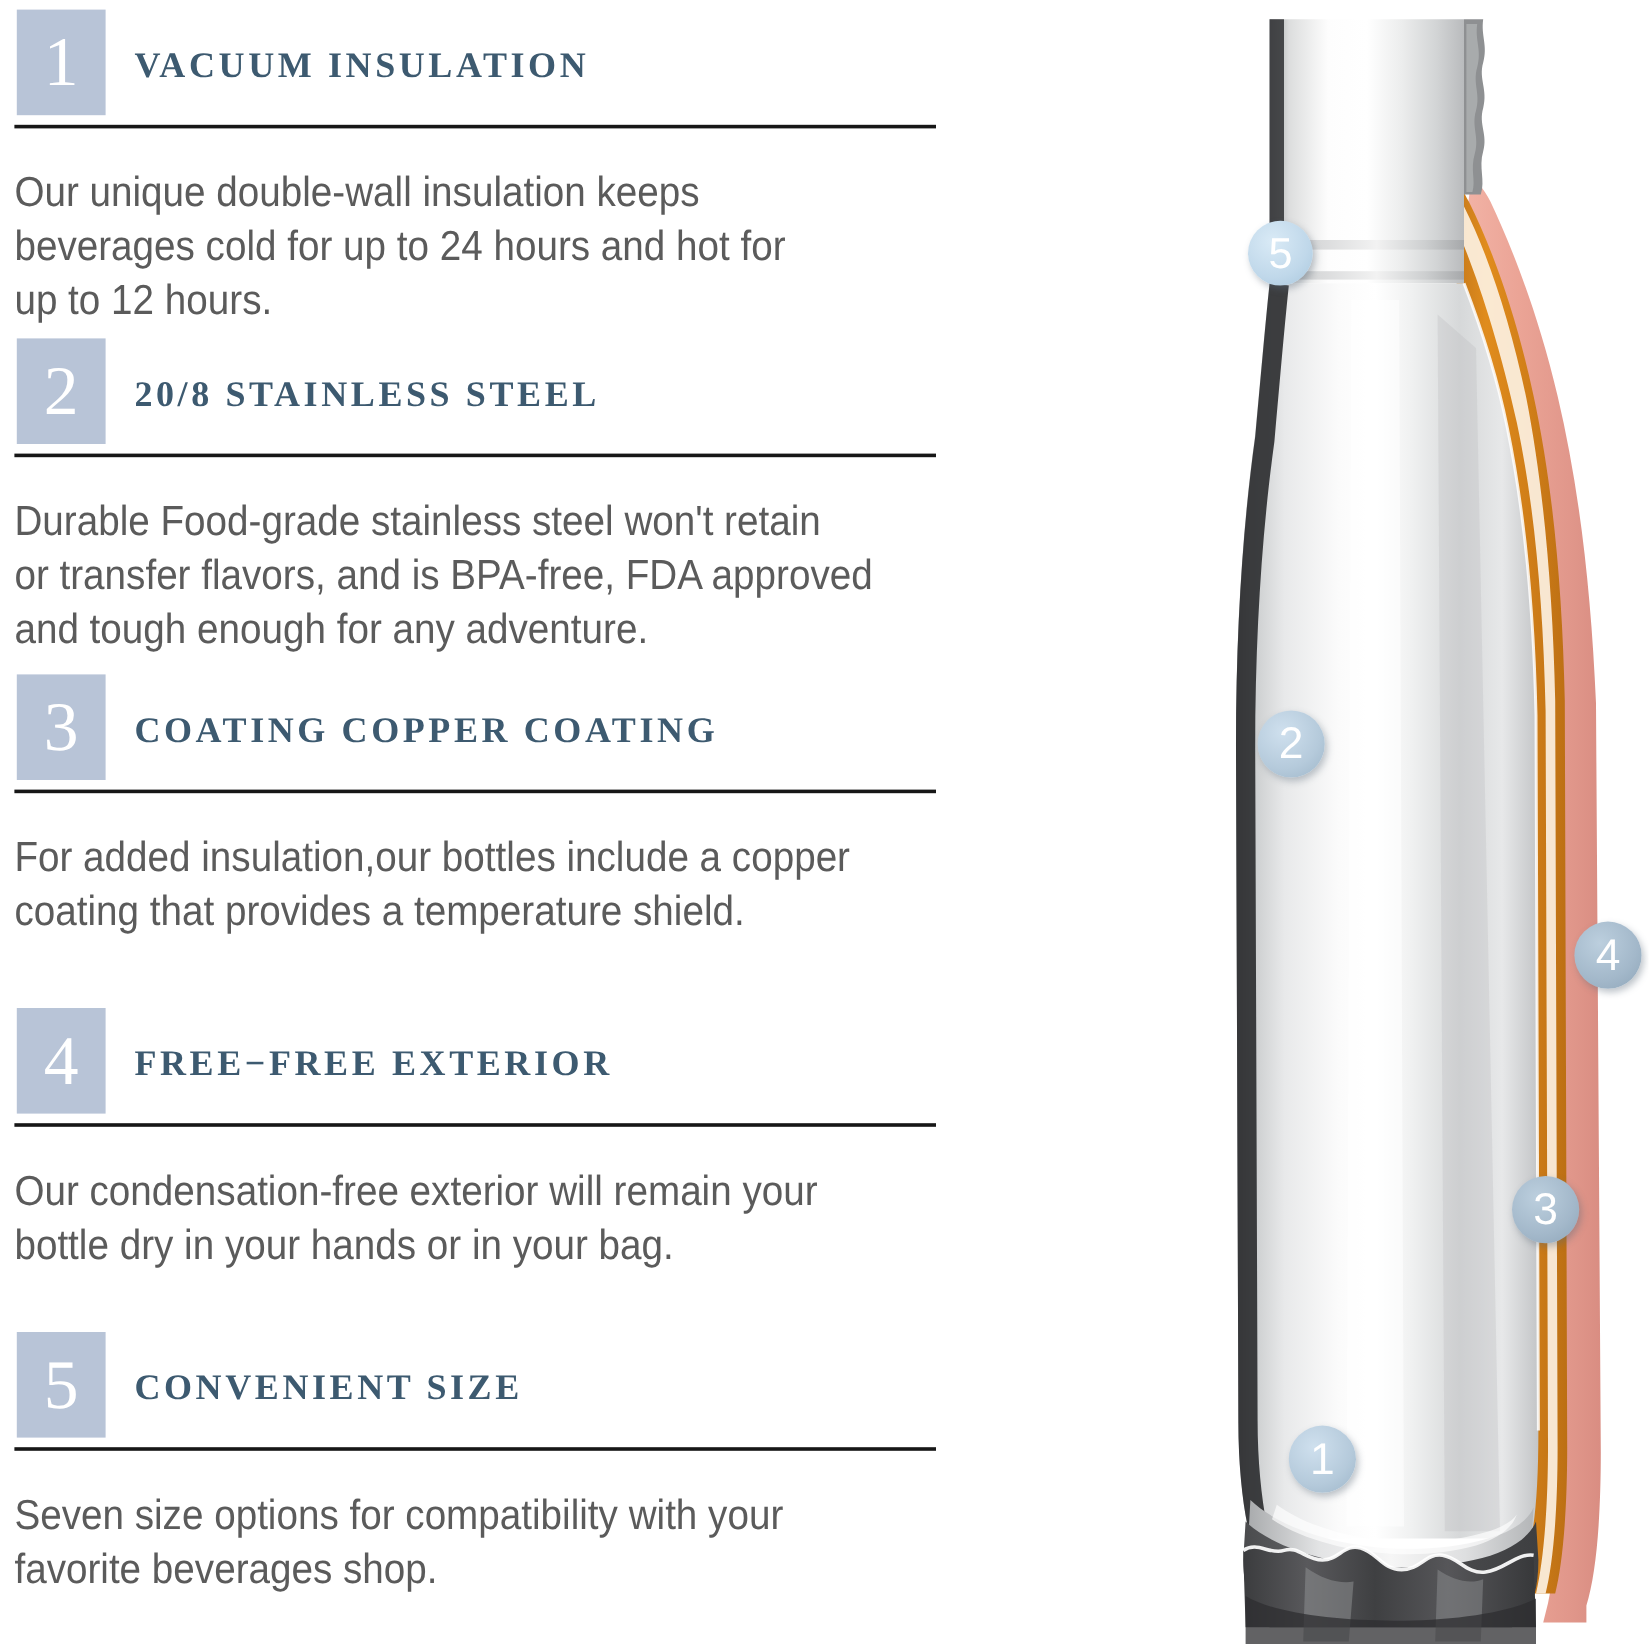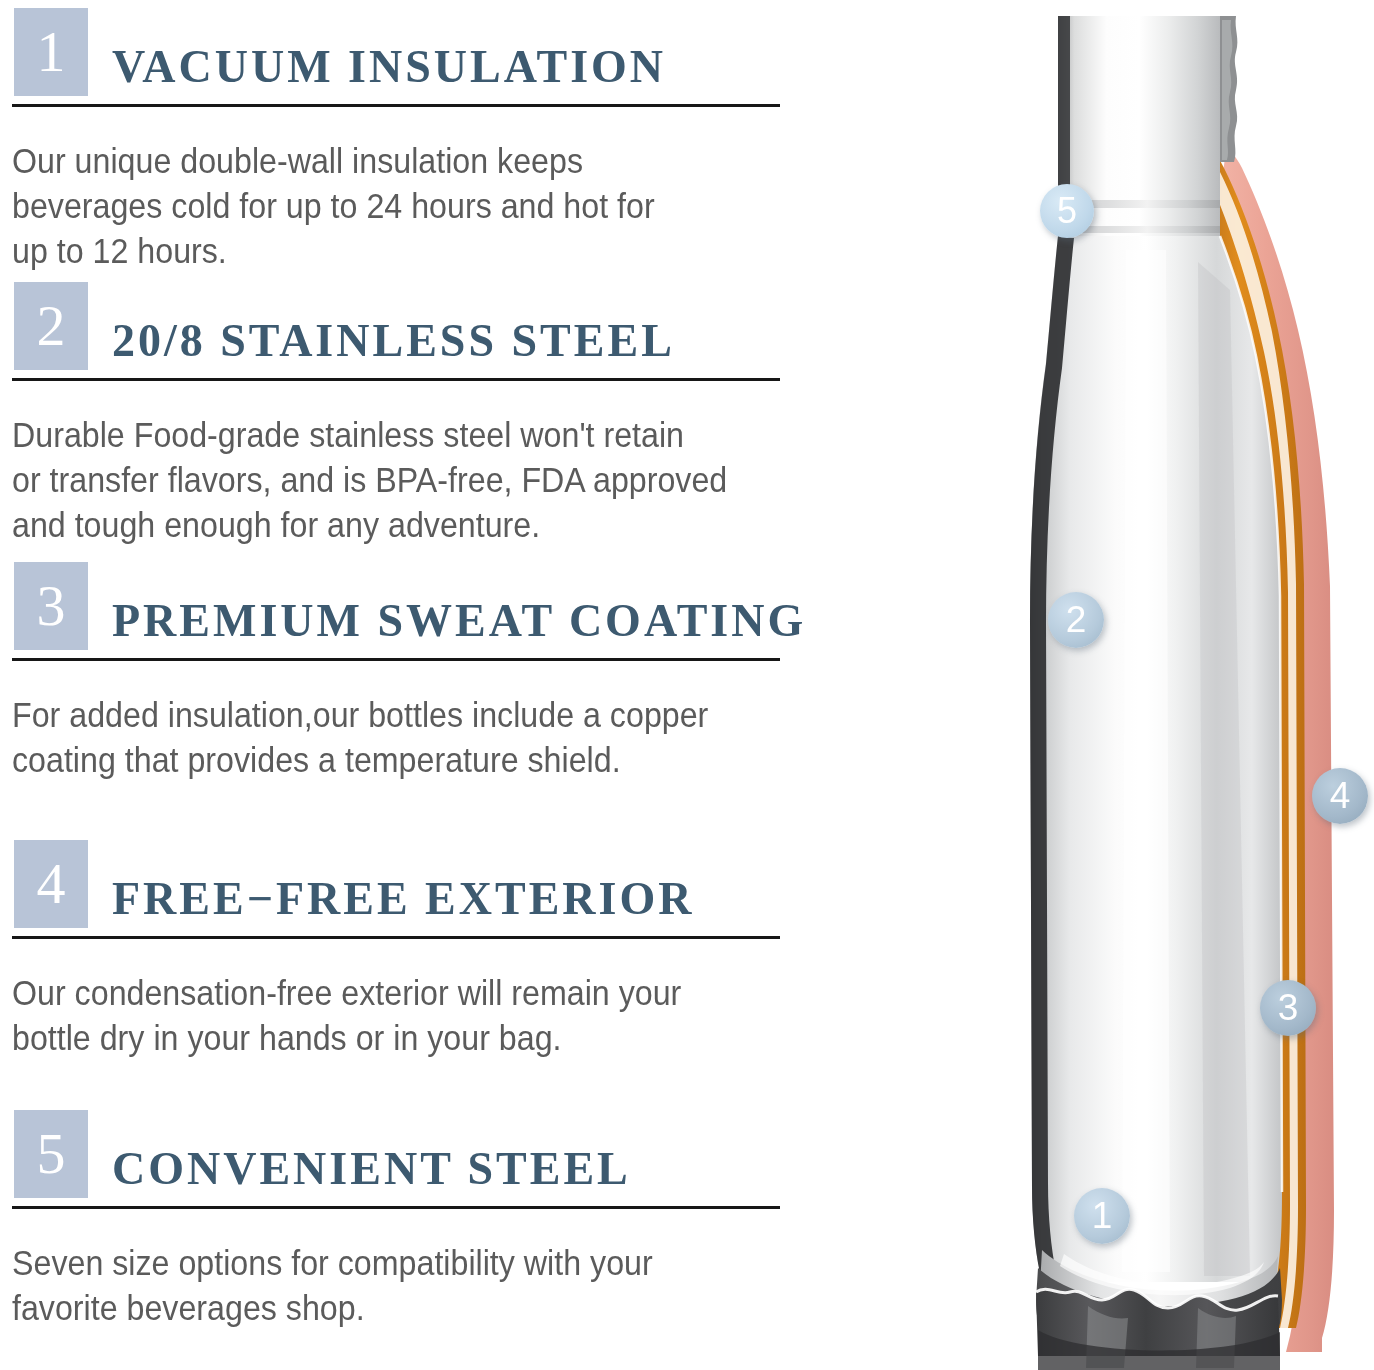--- a/index.html
+++ b/index.html
@@ -21,24 +21,24 @@
   .badge{
     position:absolute;left:14px;top:0;
     width:74px;height:88px;
     background:#b8c4d7;
     color:#ffffff;
     font-family:"Liberation Serif",serif;
     font-size:58px;line-height:88px;text-align:center;
     font-weight:400;
   }
   .title{
-    position:absolute;left:112px;top:28px;
+    position:absolute;left:112px;top:16px;
     font-family:"Liberation Serif",serif;
     font-weight:700;
-    font-size:46px;
+    font-size:30px;
     line-height:62px;
     color:#3d5a70;
     letter-spacing:3px;
     white-space:nowrap;
   }
   .rule{
     position:absolute;left:12px;
     width:768px;height:3px;
     background:#171717;
   }
@@ -95,41 +95,41 @@
       </div>
       <div class="rule" style="top:96px;"></div>
       <div class="body-copy" style="top:130px;">Durable Food-grade stainless steel won't retain
 or transfer flavors, and is BPA-free, FDA approved
 and tough enough for any adventure.</div>
     </div>
 
     <div class="feature" style="top:562px;">
       <div class="feat-head">
         <div class="badge">3</div>
-        <div class="title">PREMIUM  SWEAT  COATING</div>
+        <div class="title">COATING  COPPER  COATING</div>
       </div>
       <div class="rule" style="top:96px;"></div>
       <div class="body-copy" style="top:130px;">For added insulation,our bottles include a copper
 coating that provides a temperature shield.</div>
     </div>
 
     <div class="feature" style="top:840px;">
       <div class="feat-head">
         <div class="badge">4</div>
         <div class="title">FREE−FREE  EXTERIOR</div>
       </div>
       <div class="rule" style="top:96px;"></div>
       <div class="body-copy" style="top:130px;">Our condensation-free exterior will remain your
 bottle dry in your hands or in your bag.</div>
     </div>
 
     <div class="feature" style="top:1110px;">
       <div class="feat-head">
         <div class="badge">5</div>
-        <div class="title">CONVENIENT  STEEL</div>
+        <div class="title">CONVENIENT  SIZE</div>
       </div>
       <div class="rule" style="top:96px;"></div>
       <div class="body-copy" style="top:130px;">Seven size options for compatibility with your
 favorite beverages shop.</div>
     </div>
 
   </div>
 
   <div id="bottle">
     <svg viewBox="0 0 444 1370" xmlns="http://www.w3.org/2000/svg">

